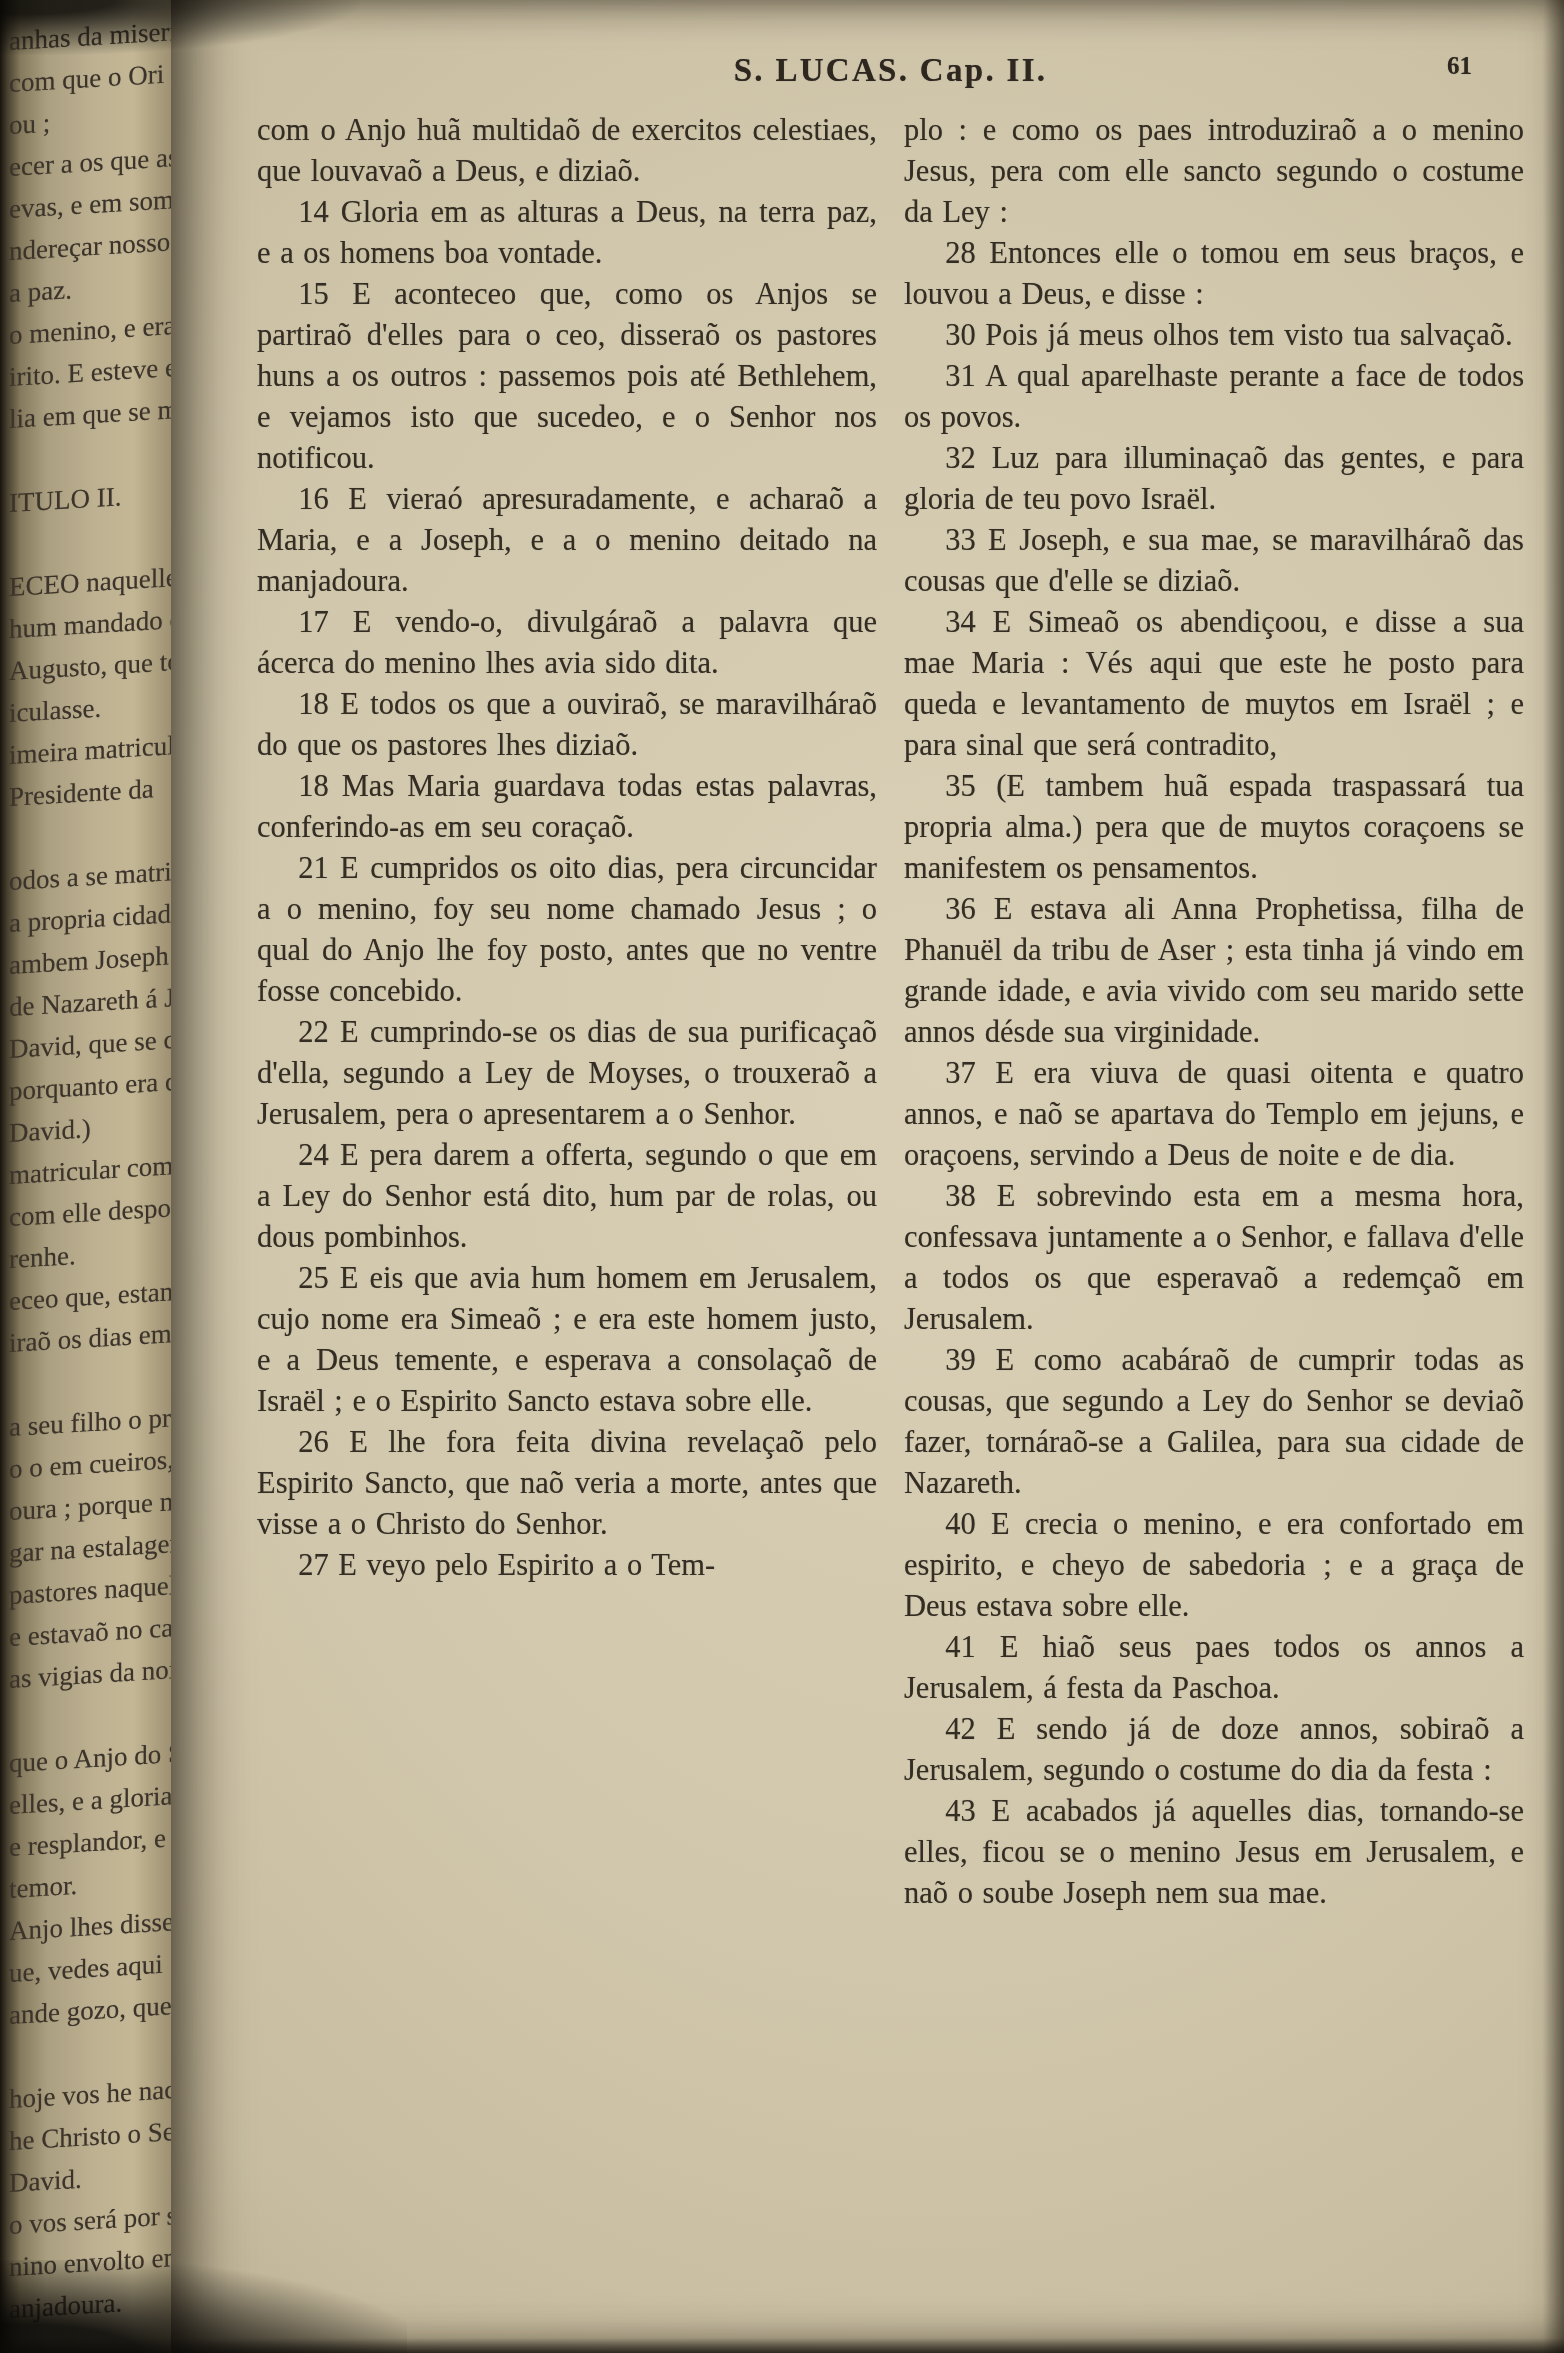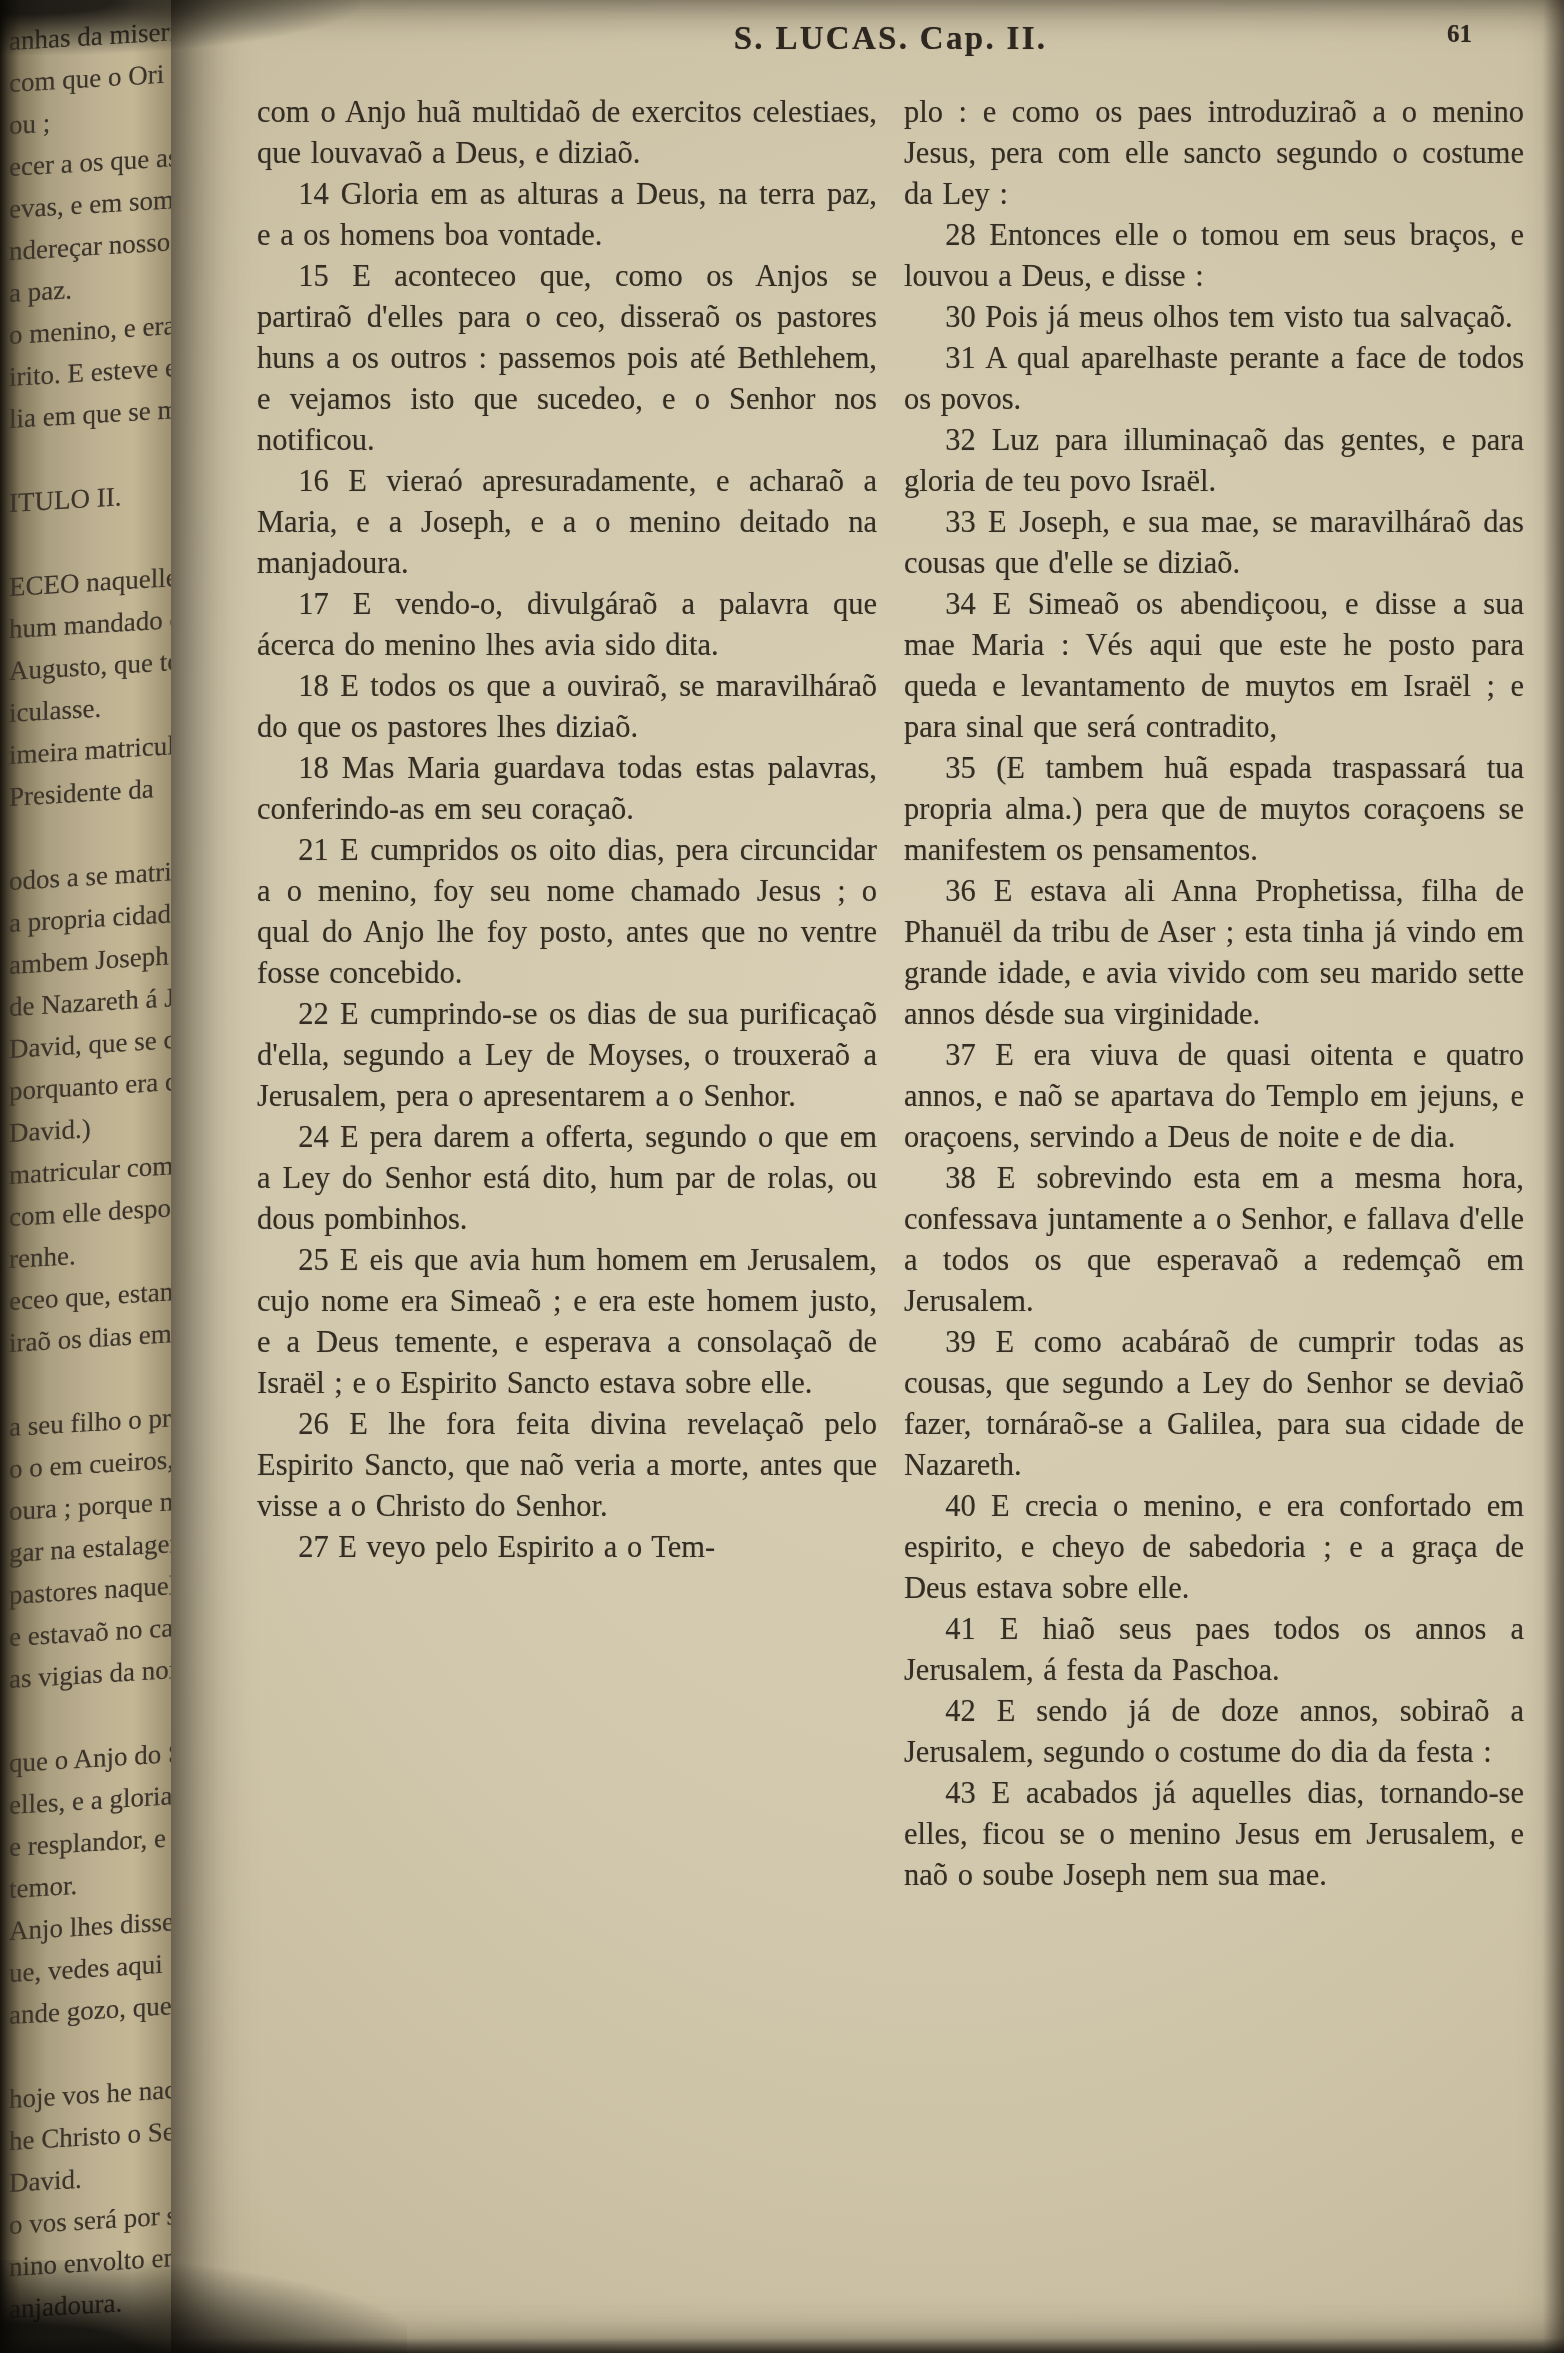--- a/index.html
+++ b/index.html
@@ -43,42 +43,42 @@
     padding: 20.3px 41px 0 86px;
     background: radial-gradient(115% 85% at 55% 45%,
       #d9d0b7 0%, #d1c7ac 45%, #c7bc9f 70%, #b3a688 90%, #9c8f70 100%);
     box-shadow:
       inset 38px 0 55px -17px rgba(28,22,12,.60),
       inset -20.3px 0 43px -20.3px rgba(28,22,12,.38),
       inset 0 20.3px 38px -20.3px rgba(28,22,12,.42),
       inset 0 -27px 44px -20.3px rgba(28,22,12,.50);
   }
 
-  .page-header { position: relative; height: 52px; }
+  .page-header { position: relative; height: 52px; margin-top: 32px; }
   .header-title {
     position: absolute;
     left: 50%; top: 0;
     transform: translateX(-50%);
     font-size: 33px;
     font-weight: 700;
     letter-spacing: 2.3px;
     color: #2d2720;
     white-space: nowrap;
     text-shadow: 0 0 0.8px rgba(45,39,32,.5);
   }
   .page-number {
     position: absolute;
     right: 52px; top: 0;
     font-size: 25px;
     font-weight: 700;
     color: #2d2720;
     text-shadow: 0 0 0.8px rgba(45,39,32,.5);
   }
 
-  .columns { display: flex; gap: 27px; margin-top: 20px; }
+  .columns { display: flex; gap: 27px; margin-top: 6px; }
   .col {
     flex: 1 1 0;
     font-size: 30.5px;
     line-height: 41px;
     color: #342d23;
     text-align: justify;
     word-spacing: 2px;
     text-shadow: 0 0 0.8px rgba(52,45,35,.42);
   }
   .col p { margin: 0; text-indent: 1.35em; }

